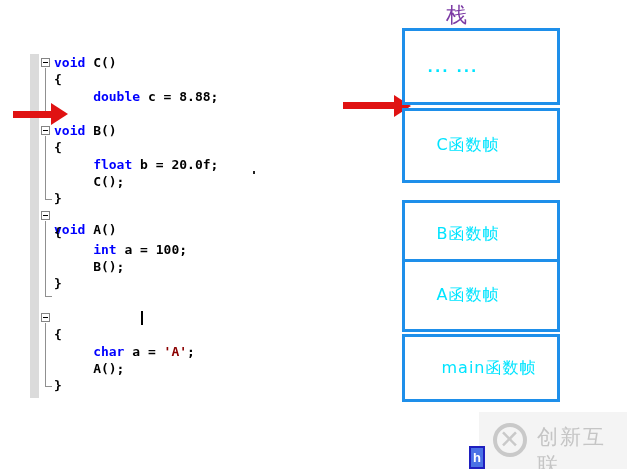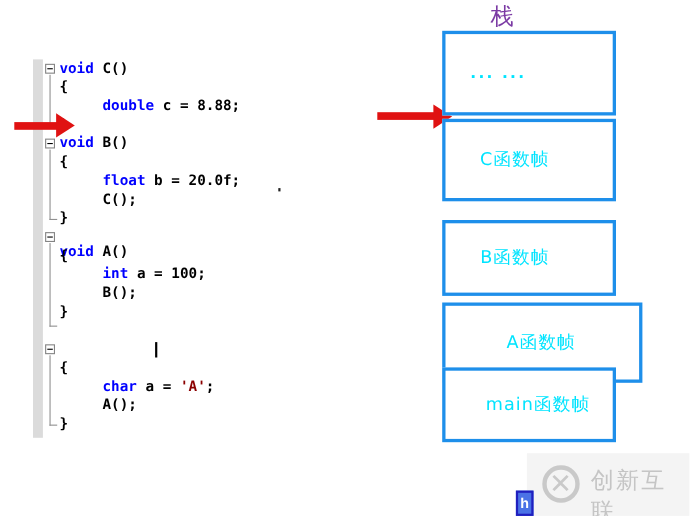--- a/index.html
+++ b/index.html
@@ -116,21 +116,21 @@
   <div id="stack-boxes">
       <div class="stack-box dots" style="top: 28px; height: 71px;">
         <span class="lbl" style="transform: translateX(-28px);">... ...</span>
       </div>
       <div class="stack-box" style="top: 108px; height: 69px;">
         <span class="lbl" style="transform: translateX(-13px);">C函数帧</span>
       </div>
       <div class="stack-box" style="top: 200px; height: 63px;">
         <span class="lbl" style="transform: translateX(-13px);">B函数帧</span>
       </div>
-      <div class="stack-box" style="top: 275px; height: 67px; padding-left: 24px;">
+      <div class="stack-box" style="top: 259px; height: 67px;">
         <span class="lbl" style="transform: translateX(-13px);">A函数帧</span>
       </div>
       <div class="stack-box" style="top: 334px; height: 62px;">
         <span class="lbl" style="transform: translateX(8px);">main函数帧</span>
       </div>
     </div>
 
   <div class="watermark">
     <div class="wm-logo"></div>
     <div class="wm-x">✕</div>

